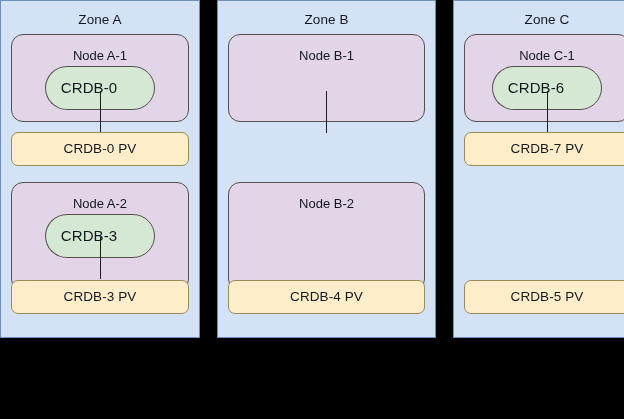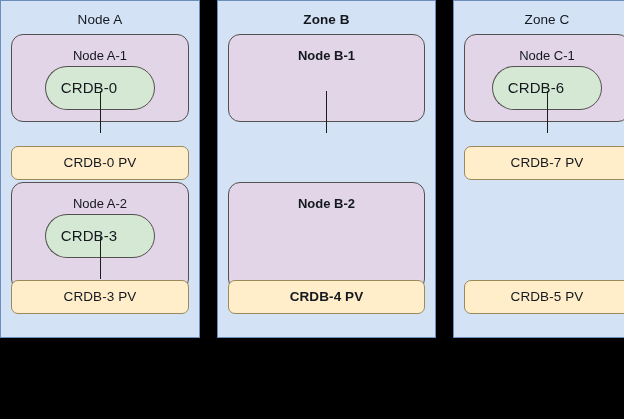--- a/index.html
+++ b/index.html
@@ -41,21 +41,21 @@
   .zone {
     position: relative;
     background: #d3e2f5;
     border: 1px solid #6c8ebf;
     box-sizing: border-box;
     padding: 0 10px;
     display: flex;
     flex-direction: column;
   }
   .zone-a { flex: 0 0 200px; }
-  .zone-b { flex: 0 0 219px; font-weight: bold; }
+  .zone-b { flex: 0 0 219px; }
   .zone-c { flex: 0 0 188px; border-right-width: 1px; }
 
   .zone-title {
     text-align: center;
     font-size: 13.5px;
     color: #14181f;
     line-height: 1;
     margin-top: 12px;
     margin-bottom: 7px;
     letter-spacing: 0.1px;
@@ -151,39 +151,39 @@
     right: 0;
     height: 34px;
     background: #ffeec9;
     border: 1px solid #9b8a5a;
     border-radius: 7px;
     box-sizing: border-box;
     display: flex;
     align-items: center;
     justify-content: center;
   }
-  .pv-1 { top: 112px; }
+  .pv-1 { top: 98px; }
   .pv-2 { top: 246px; }
 
   .pv-label {
     font-size: 13.5px;
     color: #14181f;
     line-height: 1;
     letter-spacing: 0.1px;
   }
 </style>
 </head>
 <body>
 
 <div id="diagram">
 
   <div class="zones-row">
 
     <div class="zone zone-a">
-      <div class="zone-title">Node A</div>
+      <div class="zone-title">Zone A</div>
       <div class="stack">
 
         <div class="node node-1">
           <div class="node-title">Node A-1</div>
           <div class="cyl-wrap">
             <div class="cyl-cap"></div>
             <div class="cyl-body"></div>
             <div class="cyl-label">CRDB-0</div>
           </div>
         </div>

